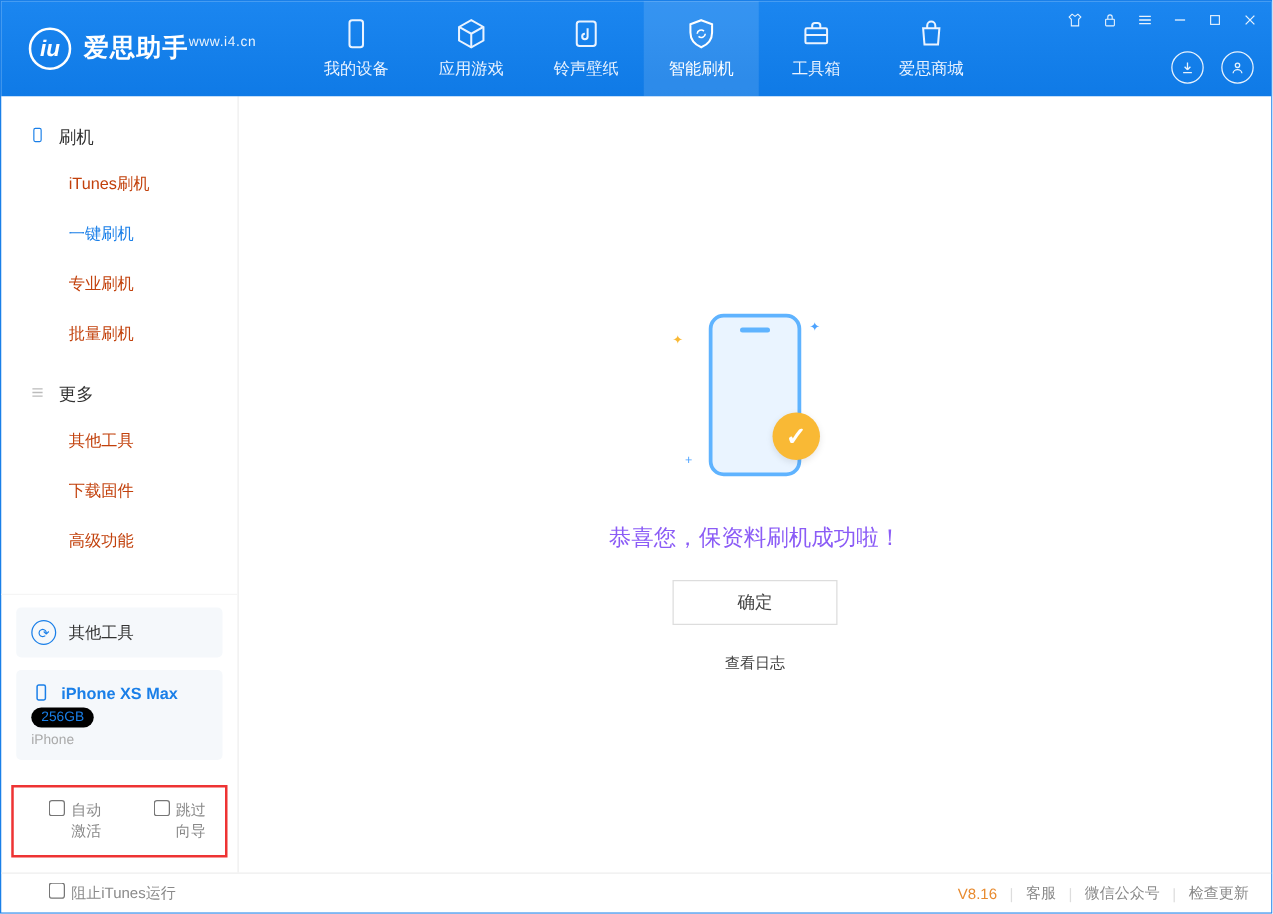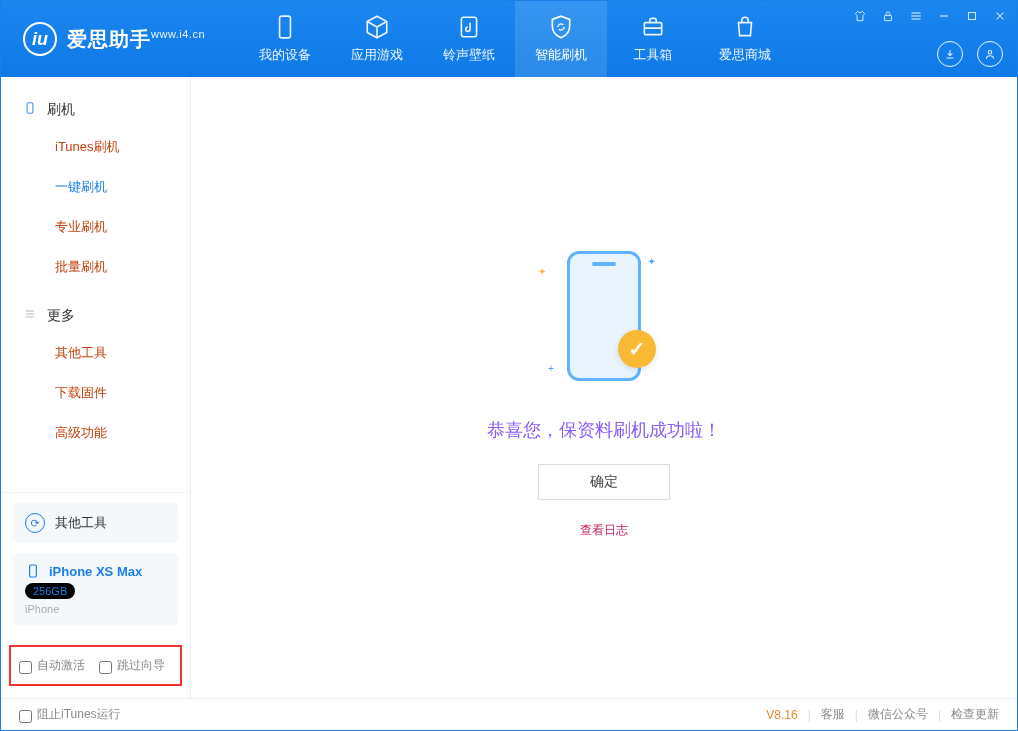--- a/index.html
+++ b/index.html
@@ -29,34 +29,34 @@
 .side-bottom { padding: 10px 12px 4px; border-top: 1px solid #f5f5f5; }
 .mode-card, .device-card { background: #f5f8fb; border-radius: 4px; padding: 10px 12px; margin-bottom: 10px; }
 .mode-card { display: flex; align-items: center; gap: 10px; font-size: 13px; color: #333; font-weight: 500; }
 .mode-icon { width: 20px; height: 20px; border: 1.5px solid #1a7fe8; border-radius: 50%; display: flex; align-items: center; justify-content: center; color: #1a7fe8; font-size: 11px; }
 .device-card { display: flex; flex-direction: column; gap: 4px; }
 .device-row1 { display: flex; align-items: center; gap: 8px; }
 .device-name { font-size: 13px; color: #1a7fe8; font-weight: 600; }
 .device-badge { background: #000000; color: #1a7fe8; font-size: 11px; padding: 2px 8px; border-radius: 10px; width: fit-content; }
 .device-type { font-size: 11px; color: #aaa; }
 .checkbox-row { border: 2px solid #e33; padding: 10px 8px; display: flex; gap: 14px; align-items: center; margin: 6px 8px 12px; }
-.cb { display: flex; align-items: flex-end; gap: 5px; font-size: 12px; color: #888; cursor: pointer; }
+.cb { display: flex; align-items: flex-start; gap: 5px; font-size: 12px; color: #888; cursor: pointer; margin-left: 20px; }
 .cb input { width: 13px; height: 13px; }
 .content { flex: 1; display: flex; flex-direction: column; align-items: center; justify-content: center; gap: 22px; position: relative; }
 .success-graphic { width: 160px; height: 160px; position: relative; display: flex; align-items: center; justify-content: center; }
 .phone-outline { width: 74px; height: 130px; border: 3px solid #5fb3ff; border-radius: 12px; background: #eaf4ff; position: relative; }
 .phone-outline::before { content: ''; position: absolute; top: 8px; left: 50%; transform: translateX(-50%); width: 24px; height: 4px; background: #5fb3ff; border-radius: 2px; }
 .check-badge { position: absolute; right: 28px; bottom: 28px; width: 38px; height: 38px; background: #f9b935; border-radius: 50%; display: flex; align-items: center; justify-content: center; color: #fff; font-size: 20px; font-weight: bold; box-shadow: 0 2px 6px rgba(0,0,0,.1); }
 .sparkle { position: absolute; font-size: 10px; }
 .sparkle.s1 { top: 30px; left: 14px; color: #f9b935; }
 .sparkle.s2 { top: 20px; right: 28px; color: #4da3ff; }
 .sparkle.s3 { bottom: 22px; left: 24px; color: #4da3ff; }
 .success-title { font-size: 18px; color: #8b5cf6; font-weight: 400; }
 .ok-btn { min-width: 132px; padding: 8px 41px; background: #fff; border: 1px solid #ddd; font-size: 14px; color: #444; cursor: pointer; }
-.log-link { font-size: 12px; color: #be185d; cursor: pointer; }
+.log-link { font-size: 12px; color: #404040; cursor: pointer; }
 .footer { height: 32px; border-top: 1px solid #eee; display: flex; align-items: center; padding: 0 18px; font-size: 12px; color: #8a8a8a; }
 .footer .cb { color: #8a8a8a; }
 .footer-right { margin-left: auto; display: flex; align-items: center; gap: 10px; text-align: right; }
 .footer-right .sep { color: #ddd; }
 .footer-link { color: #8a8a8a; cursor: pointer; }
 .version { color: #e88a2e; }
 </style>
 </head>
 <body>
 

